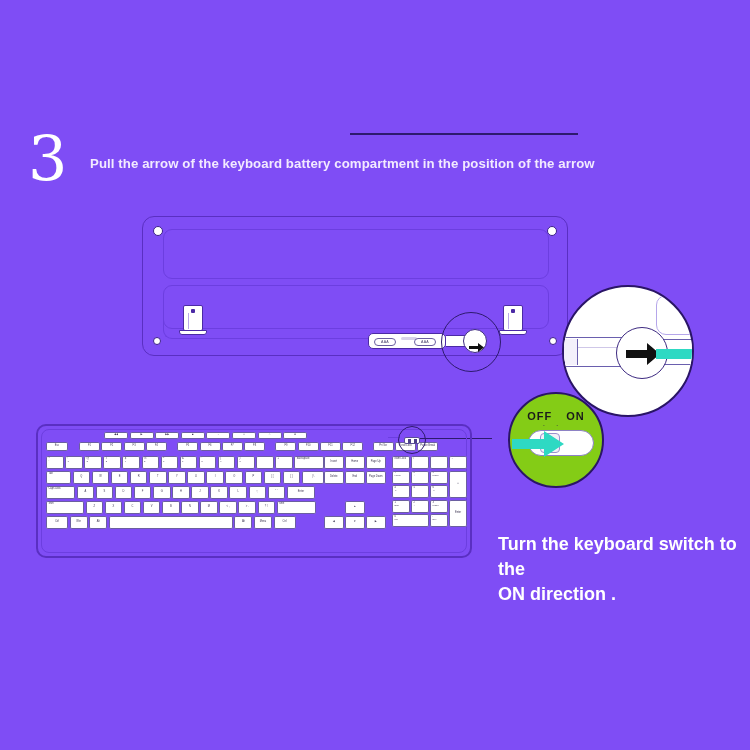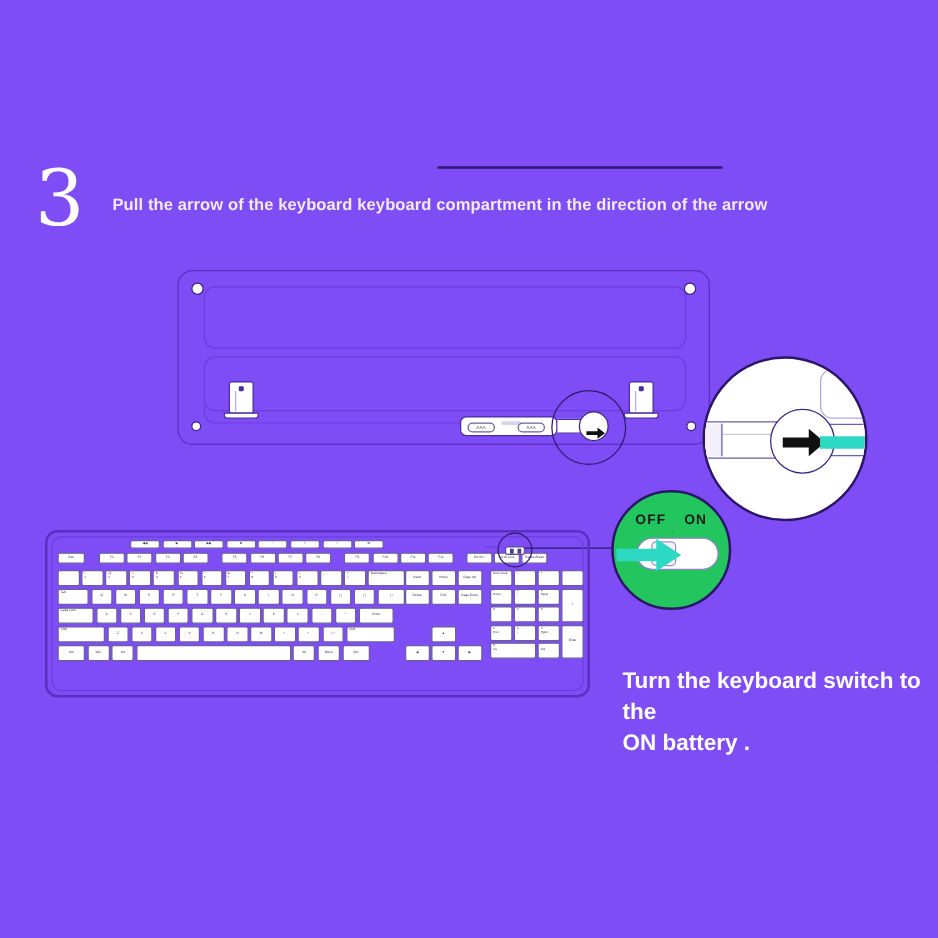--- a/index.html
+++ b/index.html
@@ -146,22 +146,22 @@
   }
   .mag .sheet{
     position:absolute;left:96px;top:52px;width:70px;height:26px;
     background:#ffffff;border-top:1.3px solid #6a5fae;border-bottom:1.3px solid #6a5fae;
     box-sizing:border-box;
   }
   .teal-arrow-mag{position:absolute;left:92px;top:50px;}
 
   
   .switch-mag{
-    position:absolute;left:489px;top:392px;width:96px;height:96px;
-    border-radius:50%;background:#22c55e;border:2px solid #2a1566;
+    position:absolute;left:508px;top:392px;width:96px;height:96px;
+    border-radius:50%;background:#84cc16;border:2px solid #2a1566;
     box-sizing:border-box;overflow:hidden;
   }
   .sw-labels{
     position:absolute;left:0;top:16px;width:100%;text-align:center;
     font-size:11px;font-weight:bold;color:#1b1b1b;letter-spacing:1px;
   }
   .sw-labels span{display:inline-block;}
   .sw-labels .gap{width:6px;}
   .sw-ticks{
     position:absolute;left:0;top:28px;width:100%;text-align:center;
@@ -232,21 +232,21 @@
     position:absolute;left:388px;top:437px;width:12px;height:1.2px;
     background:#6c3ee0;
   }
 </style>
 </head>
 <body>
 
 <div class="stage">
 
   <div class="step-num">3</div>
-  <div class="step-text">Pull the arrow of the keyboard keyboard compartment in the direction of the arrow</div>
+  <div class="step-text">Pull the arrow of the keyboard battery compartment in the position of the arrow</div>
 
   <div class="backpanel">
     <div class="bp-inner-top"></div>
     <div class="bp-inner-bot"></div>
     <div class="bp-notch"></div>
 
     <div class="screw tl"></div>
     <div class="screw tr"></div>
     <div class="screw bl"></div>
     <div class="screw br"></div>
@@ -310,21 +310,21 @@
     <div class="sw-knob"></div>
     <div class="teal-arrow-sw">
       <svg width="52" height="28" viewBox="0 0 52 28">
         <path d="M0 9 L32 9 L32 1 L52 14 L32 27 L32 19 L0 19 Z" fill="#2ed9c3"></path>
       </svg>
     </div>
   </div>
 
   <div class="caption">
     <div>Turn the keyboard switch to the</div>
-    <div>ON battery .</div>
+    <div>ON direction .</div>
   </div>
 
   <div class="kb">
     <div class="bevel"></div>
     <div id="keys">
         <div class="key c" style="left: 66px; top: 6px; width: 24px; height: 7px;">
           <span>◀◀</span>
         </div>
         <div class="key c" style="left: 91.6px; top: 6px; width: 24px; height: 7px;">
           <span>▶</span>

